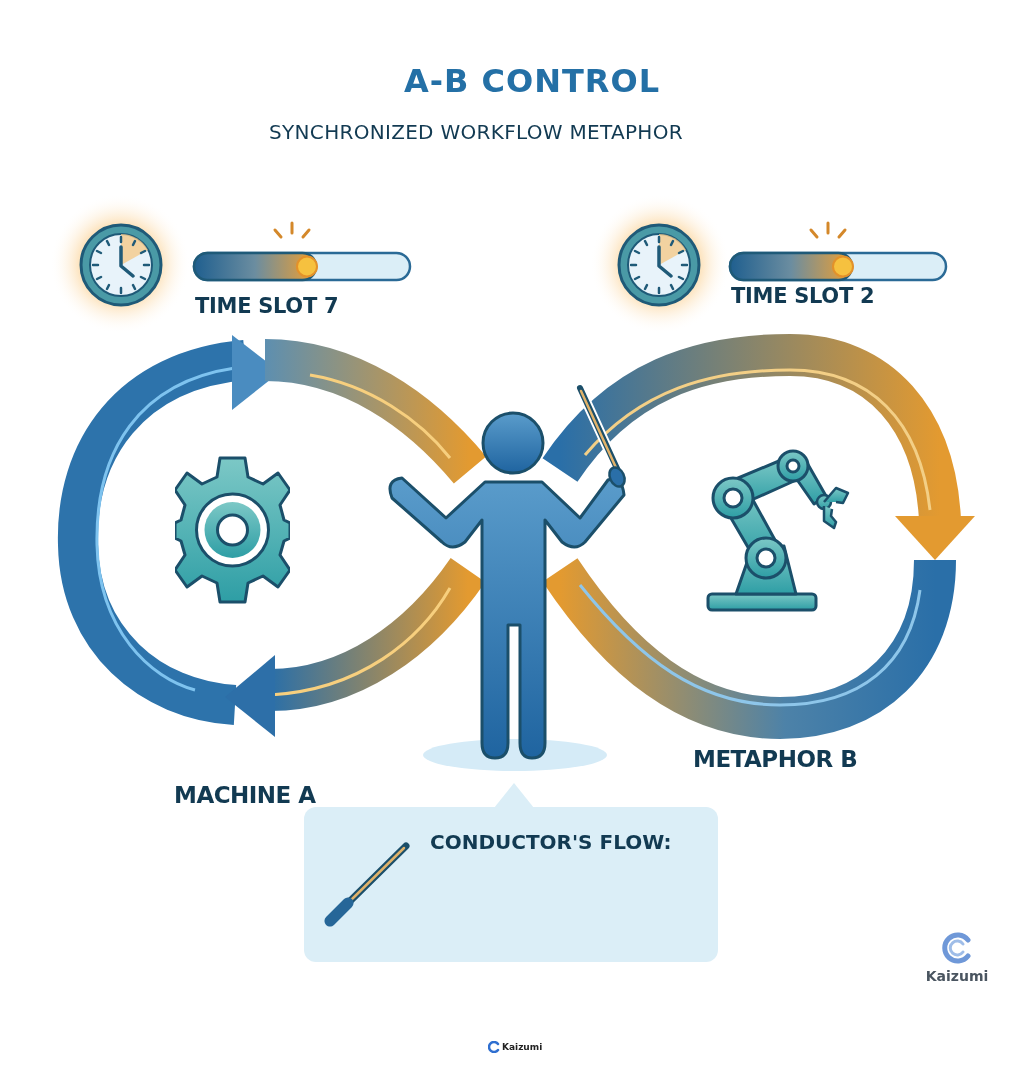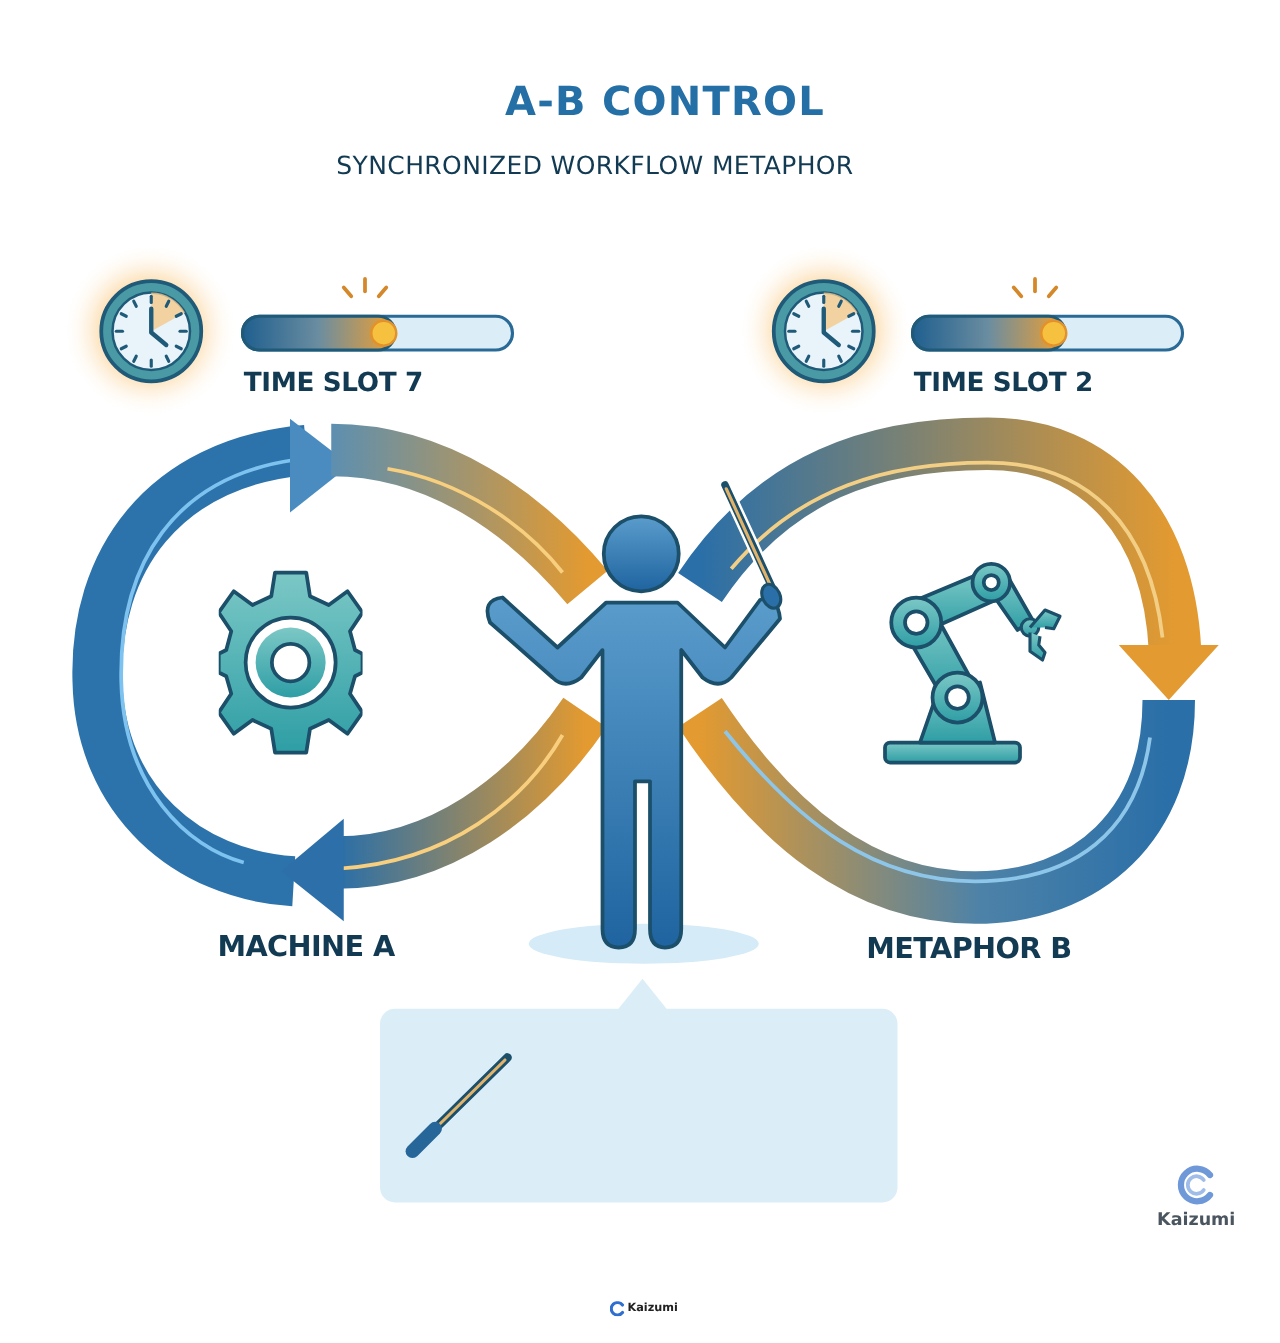--- a/index.html
+++ b/index.html
@@ -174,31 +174,31 @@
     <g stroke="#d4882a" stroke-width="3" stroke-linecap="round">
       <line x1="100" y1="5" x2="100" y2="15"></line>
         <line x1="83" y1="12" x2="89" y2="19"></line>
         <line x1="117" y1="12" x2="111" y2="19"></line>
     </g>
     <rect x="2" y="35" width="216" height="27" rx="13.5" fill="#dbeef7" stroke="#2a6a96" stroke-width="2.5"></rect>
     <rect x="2" y="35" width="122" height="27" rx="13.5" fill="url(#gBar)" stroke="#1f5a78" stroke-width="2.5"></rect>
     <circle cx="115" cy="48.5" r="10" fill="#f6c13f" stroke="#e3912a" stroke-width="2"></circle>
   </svg>
 </div>
-<div class="abs slot-label" style="left:731px;top:294px">TIME SLOT 2</div>
+<div class="abs slot-label" style="left:731px;top:284px">TIME SLOT 2</div>
 
 <div class="abs" style="left:175px;top:455px">
   <svg width="115" height="150" viewBox="0 0 115 150">
     <path d="M45,3 L70,3 L73,22 L88,29 L103,18 L115,35 L105,50 L109,65 L115,68 L115,83 L109,86 L105,100 L115,115 L103,132 L88,121 L73,128 L70,147 L45,147 L42,128 L27,121 L12,132 L0,115 L10,100 L6,86 L0,83 L0,68 L6,65 L10,50 L0,35 L12,18 L27,29 L42,22 Z" fill="url(#gTeal)" stroke="#1b4f6a" stroke-width="3" stroke-linejoin="round"></path>
     <circle cx="57.5" cy="75" r="36" fill="#ffffff" stroke="#1b4f6a" stroke-width="3"></circle>
     <circle cx="57.5" cy="75" r="28" fill="url(#gTeal)" stroke="none"></circle>
     <circle cx="57.5" cy="75" r="15" fill="#ffffff" stroke="#1b4f6a" stroke-width="3"></circle>
   </svg>
 </div>
-<div class="abs machine-label" style="left:174px;top:745px">MACHINE A</div>
+<div class="abs machine-label" style="left:174px;top:782px">MACHINE A</div>
 
 <div class="abs" style="left:706px;top:446px">
   <svg width="160" height="170" viewBox="0 0 160 170">
     <rect x="2" y="148" width="108" height="16" rx="4" fill="url(#gTeal)" stroke="#1b4f6a" stroke-width="3"></rect>
     <polygon points="30,148 90,148 78,100 45,105" fill="url(#gTeal)" stroke="#1b4f6a" stroke-width="3" stroke-linejoin="round"></polygon>
     <polygon points="15,55 42,45 75,105 50,115" fill="url(#gTeal)" stroke="#1b4f6a" stroke-width="3" stroke-linejoin="round"></polygon>
     <polygon points="25,35 80,12 88,35 32,60" fill="url(#gTeal)" stroke="#1b4f6a" stroke-width="3" stroke-linejoin="round"></polygon>
     <polygon points="85,25 100,15 120,50 108,58" fill="url(#gTeal)" stroke="#1b4f6a" stroke-width="3" stroke-linejoin="round"></polygon>
     <circle cx="60" cy="112" r="20" fill="url(#gTeal)" stroke="#1b4f6a" stroke-width="3"></circle>
     <circle cx="60" cy="112" r="9" fill="#ffffff" stroke="#1b4f6a" stroke-width="3"></circle>
@@ -234,20 +234,21 @@
 <div class="abs callout"></div>
 <div class="abs" style="left:322px;top:840px">
   <svg width="90" height="90">
     <line x1="84" y1="6" x2="22" y2="67" stroke="#1b4f6a" stroke-width="7" stroke-linecap="round"></line>
     <line x1="82" y1="8" x2="26" y2="63" stroke="#e0b26a" stroke-width="2.5" stroke-linecap="round"></line>
     <line x1="26" y1="63" x2="8" y2="81" stroke="#2a6fa8" stroke-width="11" stroke-linecap="round"></line>
     <line x1="26" y1="63" x2="8" y2="81" stroke="#1b4f6a" stroke-width="11" stroke-linecap="round" opacity="0.25"></line>
   </svg>
 </div>
 <div class="abs callout-text">
+  <span class="callout-heading">CONDUCTOR'S FLOW:</span>
 </div>
 
 <div class="abs" style="left:941px;top:932px">
   <svg width="32" height="32">
     <path d="M27,8 A13,13 0 1,0 27,24" fill="none" stroke="#6f98d8" stroke-width="5" stroke-linecap="round"></path>
     <path d="M22,12 A7,7 0 1,0 22,20" fill="none" stroke="#9fbde8" stroke-width="3" stroke-linecap="round"></path>
   </svg>
 </div>
 <div class="abs brand-side">Kaizumi</div>
 

